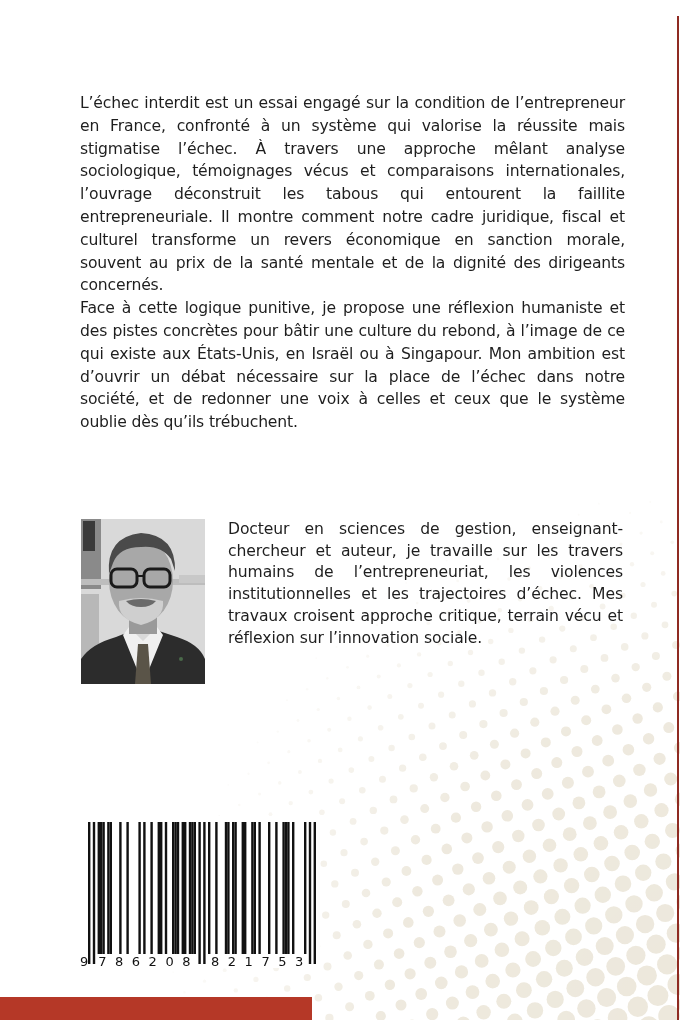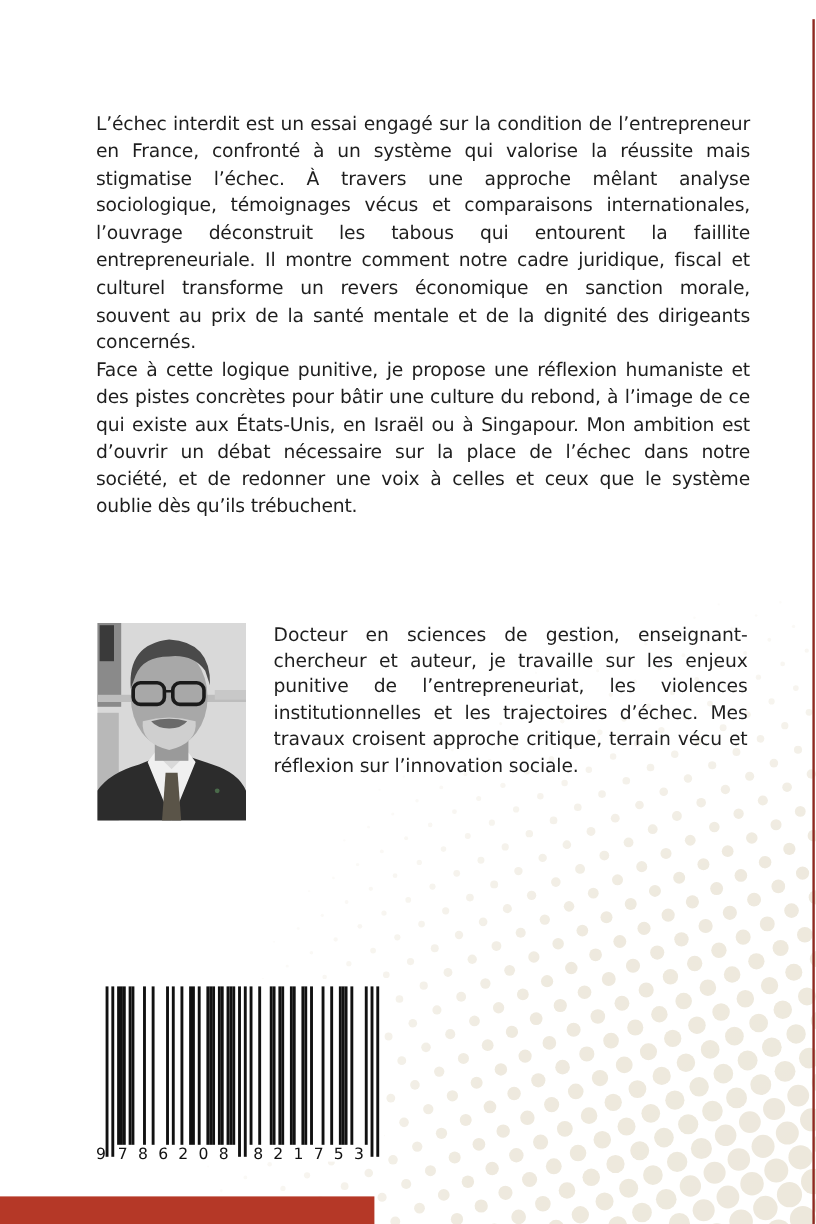--- a/index.html
+++ b/index.html
@@ -576,21 +576,21 @@
       <rect x="63" y="50" width="26" height="18" rx="6" fill="none" stroke="#1a1a1a" stroke-width="3"></rect>
       <line x1="56" y1="57" x2="63" y2="57" stroke="#1a1a1a" stroke-width="2"></line>
 
       <path d="M38 82 Q60 76 82 82 Q84 100 60 106 Q36 100 38 82 Z" fill="#cfcfcf"></path>
       <path d="M45 82 Q60 78 75 82 Q70 88 60 88 Q50 88 45 82 Z" fill="#6a6a6a"></path>
 
       <circle cx="100" cy="140" r="2" fill="#4a6a4a"></circle>
     </svg>
   </div>
 
-  <div class="bio">Docteur en sciences de gestion, enseignant-chercheur et auteur, je travaille sur les enjeux punitive de l’entrepreneuriat, les violences institutionnelles et les trajectoires d’échec. Mes travaux croisent approche critique, terrain vécu et réflexion sur l’innovation sociale.</div>
+  <div class="bio">Docteur en sciences de gestion, enseignant-chercheur et auteur, je travaille sur les travers humains de l’entrepreneuriat, les violences institutionnelles et les trajectoires d’échec. Mes travaux croisent approche critique, terrain vécu et réflexion sur l’innovation sociale.</div>
 
   <div class="barcode">
     <svg id="barcode-svg" width="240" height="152" viewBox="0 0 240 152">
       <g id="bars" fill="#111">
           <rect x="8.00" y="6" width="2.40" height="142"></rect>
           <rect x="12.80" y="6" width="2.40" height="142"></rect>
           <rect x="17.60" y="6" width="2.40" height="132"></rect>
           <rect x="20.00" y="6" width="2.40" height="132"></rect>
           <rect x="22.40" y="6" width="2.40" height="132"></rect>
           <rect x="27.20" y="6" width="2.40" height="132"></rect>

